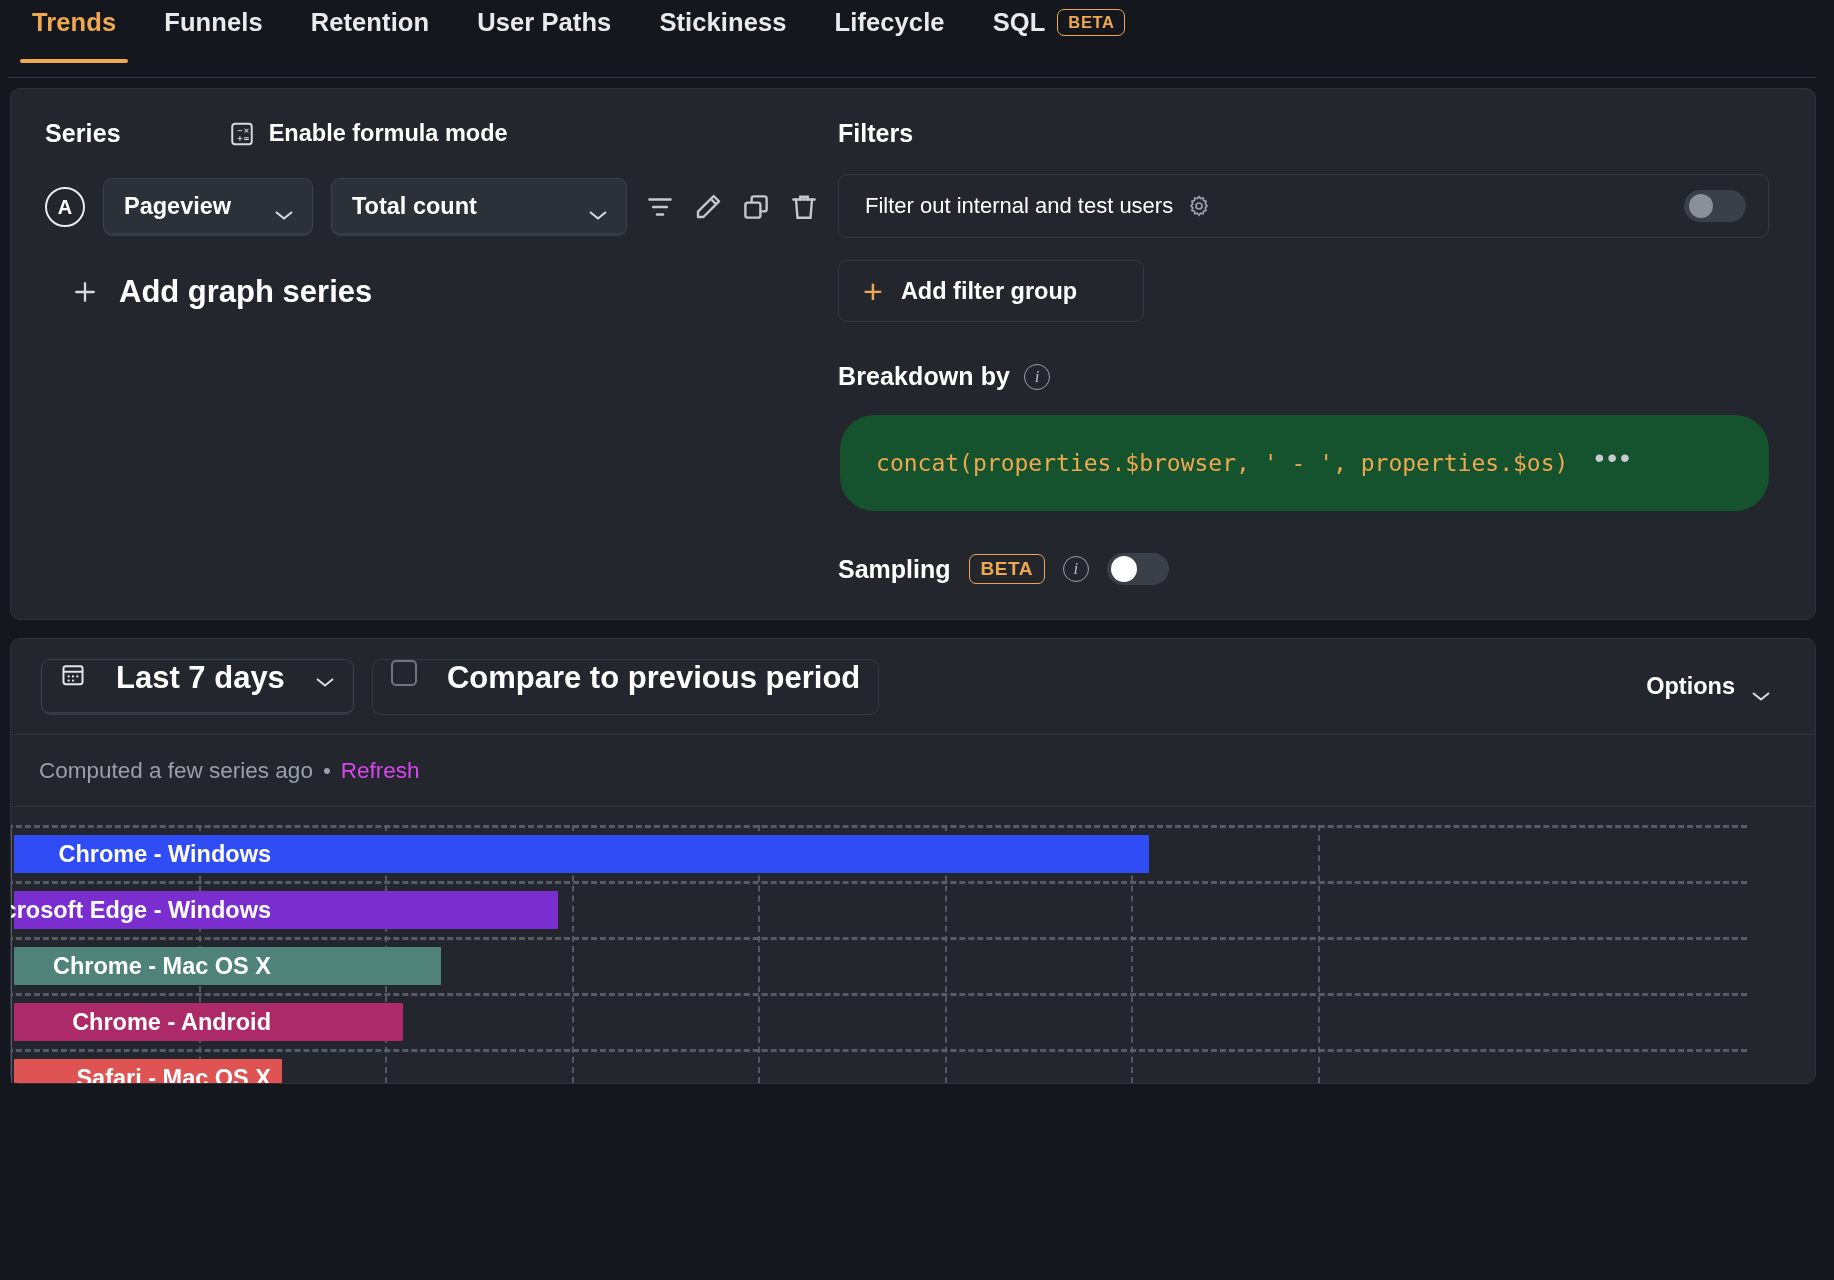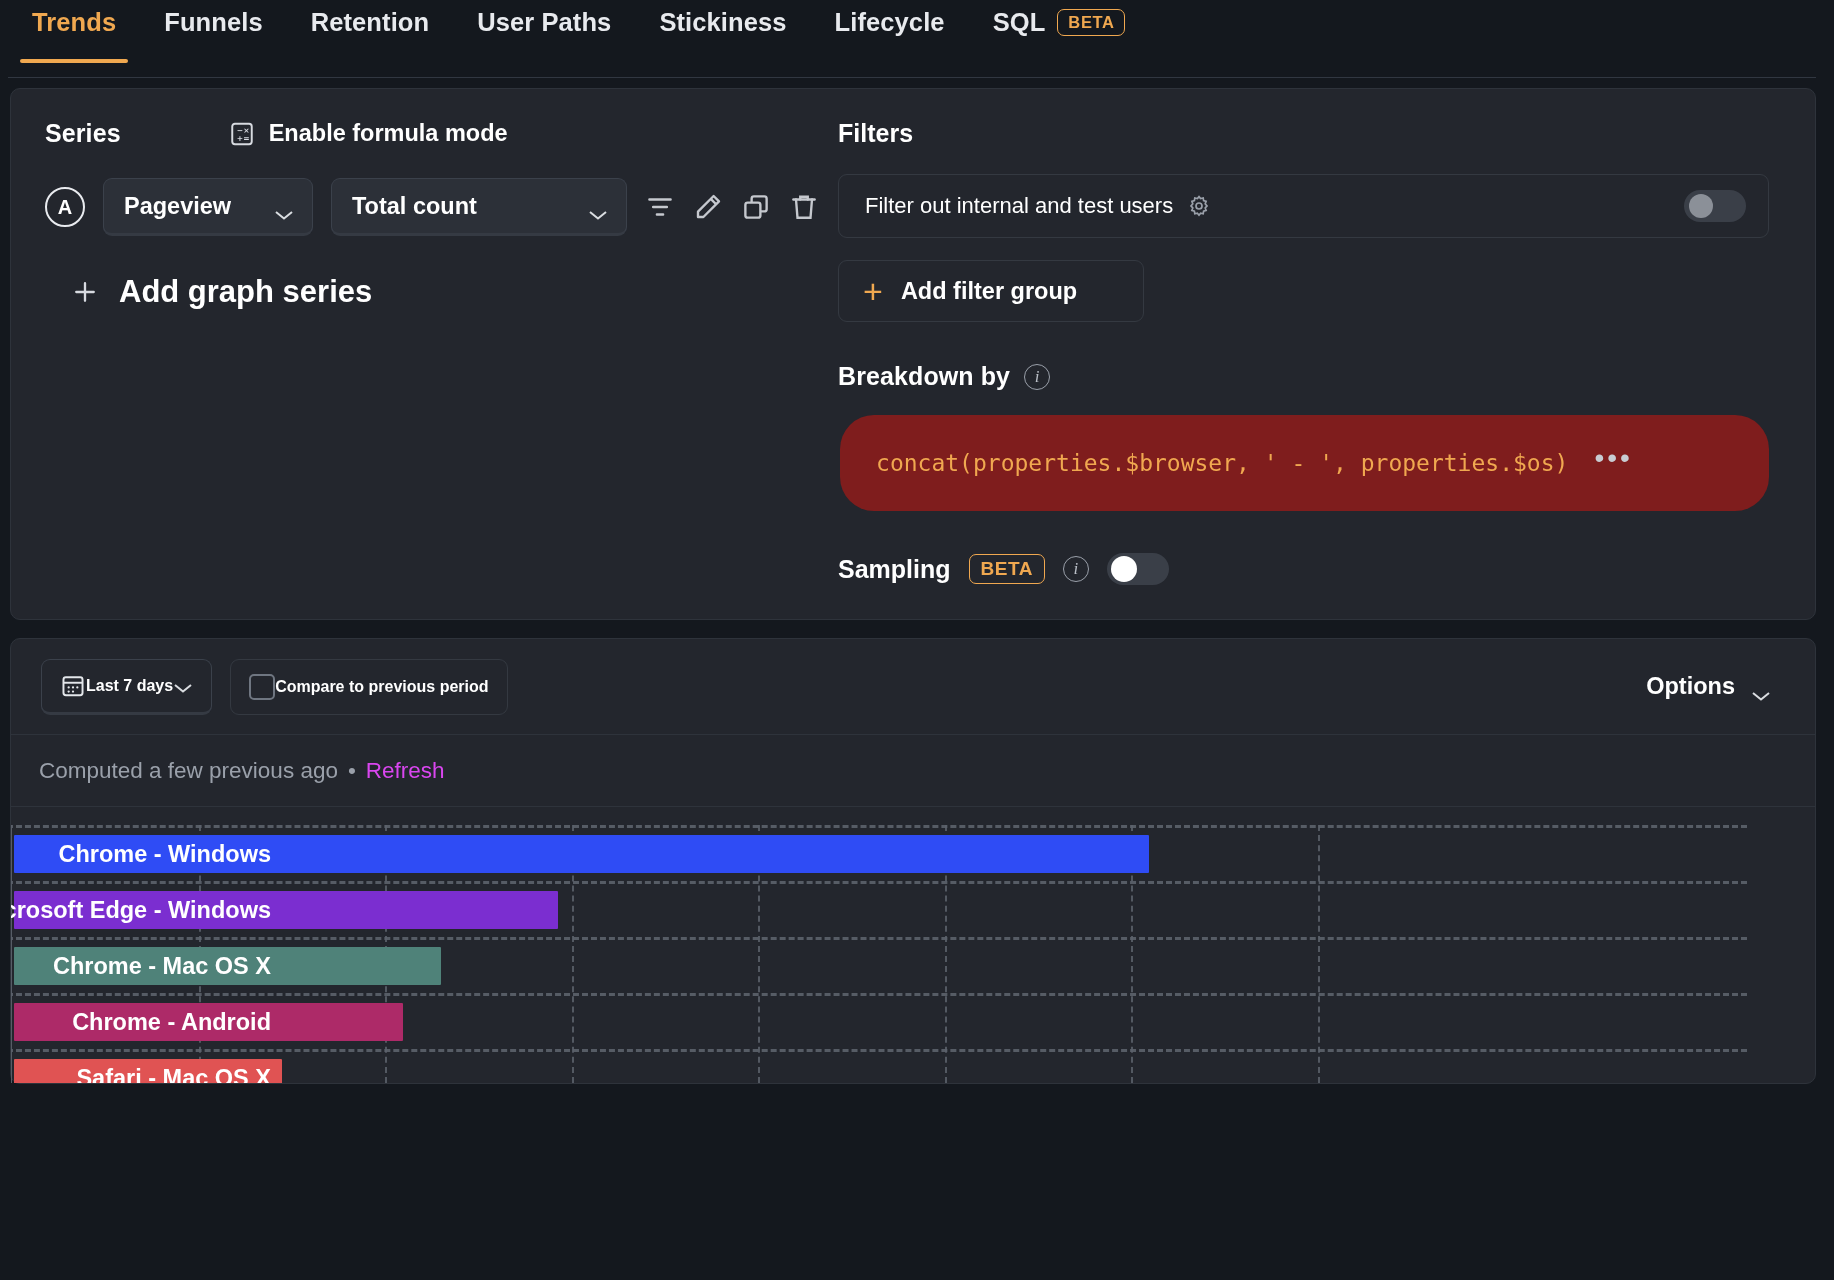--- a/index.html
+++ b/index.html
@@ -197,21 +197,21 @@
     border-radius: 50%;
     color: #b9bec6;
     font-size: 17px;
     font-style: italic;
     font-family: "Liberation Serif", serif;
     display: flex; align-items: center; justify-content: center;
     cursor: pointer;
   }
 
   .code-pill {
-    background: #7f1d1d;
+    background: #14532d;
     border-radius: 34px;
     height: 96px;
     display: flex; align-items: center;
     padding: 0 36px;
     gap: 26px;
     margin-left: 2px;
   }
   .code-text {
     font-family: "DejaVu Sans Mono", monospace;
     font-size: 23px;
@@ -249,23 +249,23 @@
     display: flex; align-items: center;
     padding: 0 22px 0 16px;
     border-bottom: 1px solid #2e333b;
   }
   .pill {
     height: 56px;
     background: #23262d;
     border: 1px solid #3b414b;
     border-bottom: 3px solid #353a43;
     border-radius: 9px;
-    display: flex; align-items: center; gap: 0;
+    display: flex; align-items: flex-start; gap: 30px;
     padding: 0 18px;
-    font-size: 16px; font-weight: 700;
+    font-size: 31px; font-weight: 700;
     cursor: pointer;
     white-space: nowrap;
   }
   .pill.plain { border: 1px solid #343941; border-bottom: 1px solid #343941; font-weight: 600; }
   .cal-icon { width: 26px; height: 26px; flex: 0 0 26px; }
   .checkbox {
     width: 26px; height: 26px; flex: 0 0 26px;
     border: 2px solid #6f7681;
     border-radius: 5px;
   }
@@ -513,21 +513,21 @@
       <span class="chev">
         <svg viewBox="0 0 20 12" width="20" height="12" fill="none" stroke="#e4e7eb" stroke-width="2">
             <path d="M2 3 L10 9.5 L18 3"></path>
           </svg>
       </span>
     </div>
 
   </div>
 
   <div class="status-row">
-    <span>Computed a few previous ago</span>
+    <span>Computed a few series ago</span>
     <span style="margin:0 10px">•</span>
     <span class="refresh-link">Refresh</span>
   </div>
 
   <div class="chart-area">
     <div class="plot" id="plot">
         <div class="grid-v" style="left: 186.503px;"></div>
         <div class="grid-v" style="left: 373.006px;"></div>
         <div class="grid-v" style="left: 559.508px;"></div>
         <div class="grid-v" style="left: 746.011px;"></div>

